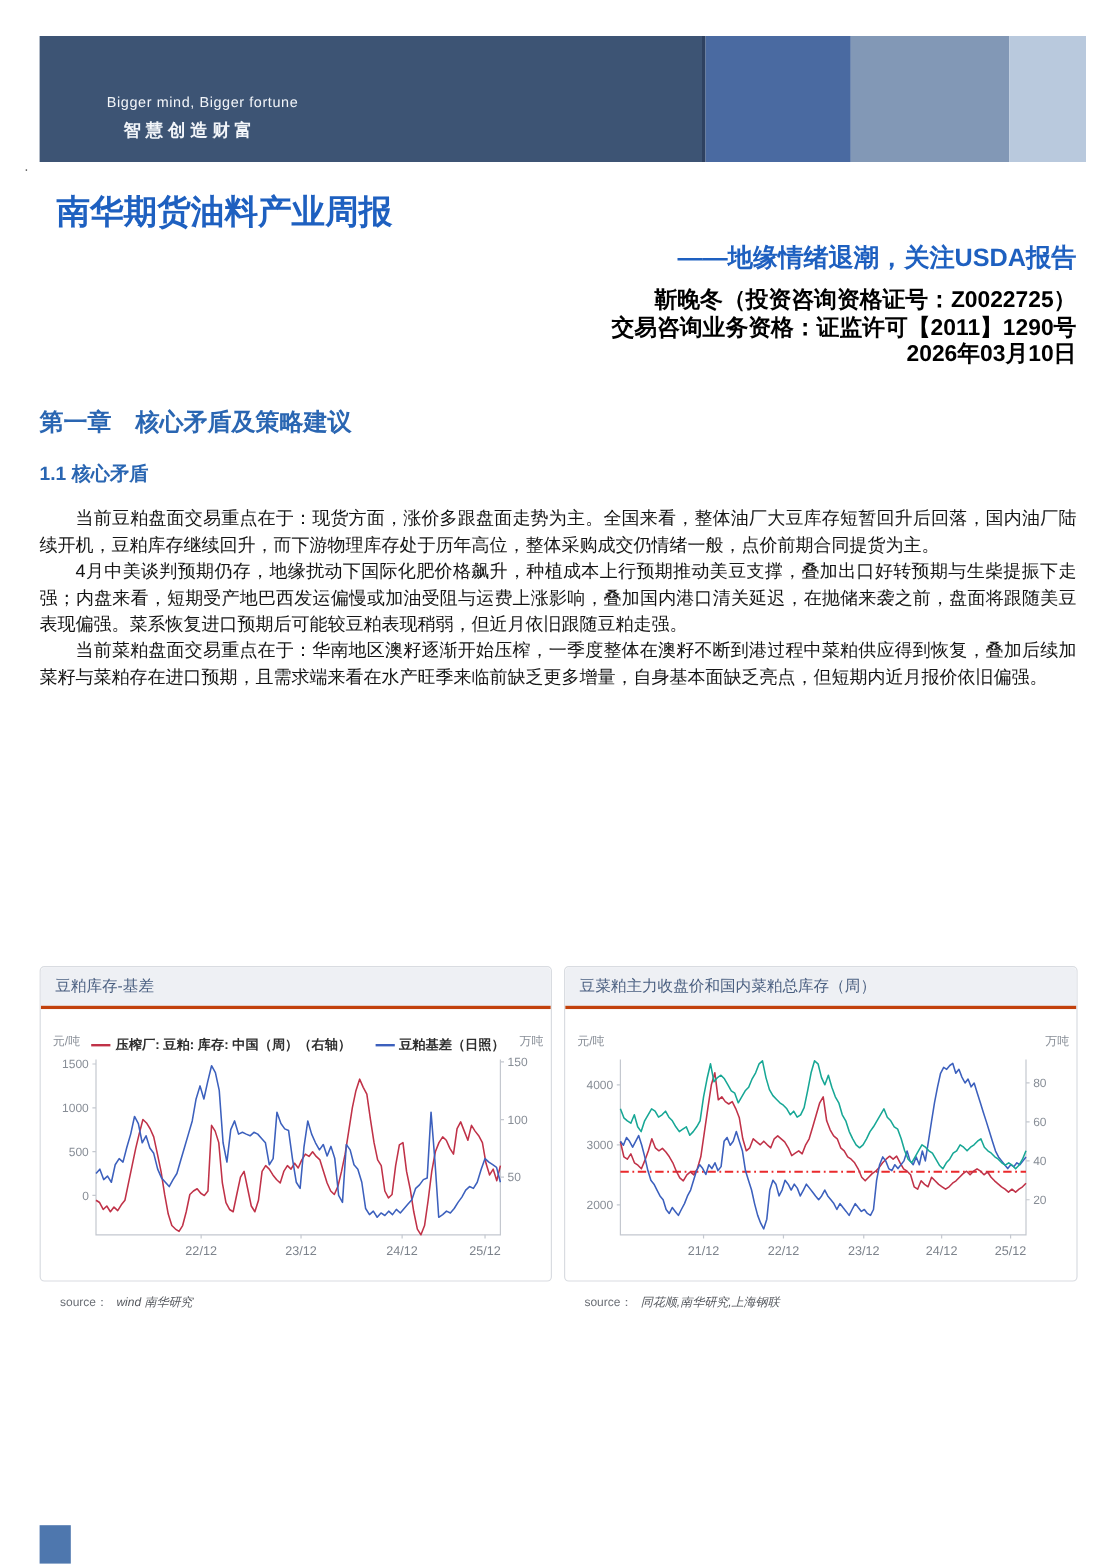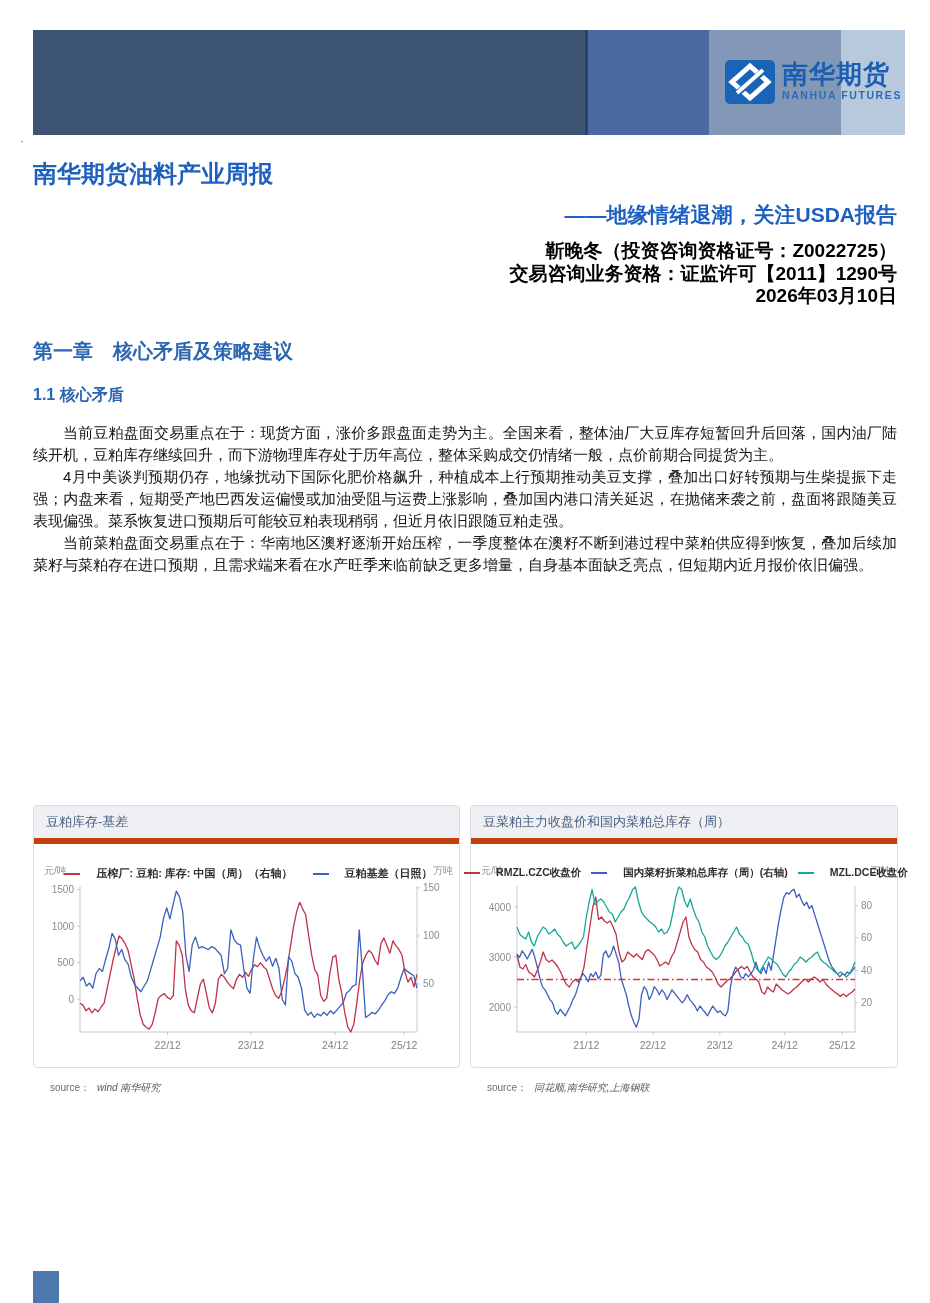--- a/index.html
+++ b/index.html
@@ -17,41 +17,41 @@
   .seg4{left:808px;width:64px;background:#b9c9dd;}
   .tagline{position:absolute;left:56px;top:48px;color:#f2f5f9;}
   .tag-en{font-size:12px;letter-spacing:0.5px;}
   .tag-cn{font-size:14.5px;font-weight:bold;letter-spacing:4px;margin-top:7px;margin-left:14px;}
   .logo{position:absolute;left:692px;top:30px;display:flex;align-items:flex-start;}
   .logo-text{margin-left:7px;}
   .logo-cn{font-size:26px;font-weight:bold;color:#1a5fb3;letter-spacing:1px;line-height:28px;}
   .logo-en{font-size:10.5px;font-weight:bold;color:#2a6cb8;letter-spacing:1.6px;margin-top:1px;}
 
   
-  .report-title{position:absolute;left:33px;top:158px;margin:0;font-size:24px;font-weight:bold;color:#1e60c0;}
+  .report-title{position:absolute;left:47px;top:158px;margin:0;font-size:28px;font-weight:bold;color:#1e60c0;}
   .report-subtitle{position:absolute;right:33px;top:201px;font-size:21px;font-weight:bold;color:#1e60c0;}
   .meta{position:absolute;right:33px;top:240px;text-align:right;font-size:19px;font-weight:bold;color:#000;line-height:22.5px;}
 
   
   .chapter{position:absolute;left:33px;top:338px;margin:0;font-size:20px;font-weight:bold;color:#2a66b2;}
   .section{position:absolute;left:33px;top:385px;margin:0;font-size:16px;font-weight:bold;color:#2a66b2;}
   .bodytext{position:absolute;left:33px;top:422px;width:864px;font-size:15px;line-height:22px;
             text-align:justify;color:#141414;}
   .bodytext p{margin:0;text-indent:2em;}
 
   
   .card{position:absolute;top:805px;height:263px;background:#fff;border:1px solid #d9dce1;border-radius:4px;box-sizing:border-box;}
   .card-left{left:33px;width:427px;}
   .card-right{left:470px;width:428px;}
-  .card-head{height:32px;line-height:32px;padding:0 12px;background:#eef0f4;border-bottom:6px solid #c2410c;
+  .card-head{height:32px;line-height:32px;padding:0 12px;background:#eef0f4;border-bottom:3px solid #c2410c;
              border-radius:4px 4px 0 0;font-size:13px;color:#4a5f80;}
   .card-body{position:relative;height:261px;}
   .legend{position:absolute;top:22px;left:30px;right:26px;display:flex;justify-content:center;gap:20px;}
   .card-right .legend{gap:10px;left:26px;right:22px;}
-  .leg-item{display:flex;align-items:center;gap:16px;font-size:11px;font-weight:bold;color:#2e2e2e;white-space:nowrap;justify-content:space-between;}
+  .leg-item{display:flex;align-items:center;gap:4px;font-size:11px;font-weight:bold;color:#2e2e2e;white-space:nowrap;justify-content:space-between;}
   .card-right .leg-item{font-size:10.5px;}
   .swatch{display:inline-block;width:16px;height:2px;}
   .unit{position:absolute;top:20px;font-size:10px;color:#878d96;}
   .unit-left{left:10px;}
   .unit-right{right:6px;}
   .plot{position:absolute;left:6px;top:36px;}
   .tick{font-size:10px;fill:#878d96;}
   .xtick{font-size:10.5px;fill:#7d838c;}
   .source{position:absolute;left:16px;bottom:10px;font-size:10px;color:#6b6f76;}
   .source i{color:#55585e;margin-left:7px;}
@@ -64,31 +64,23 @@
 <div class="page">
 
   <span class="page-dot">·</span>
 
   <header class="banner">
     <div class="seg seg1"></div>
     <div class="seg segline"></div>
     <div class="seg seg2"></div>
     <div class="seg seg3"></div>
     <div class="seg seg4"></div>
-    <div class="logo">
-      <svg width="50" height="46" viewBox="0 0 50 46">
-        <rect x="0" y="0" width="50" height="44" rx="5" fill="#1a64b8"></rect>
-        <path d="M25 6 L43 22 L25 38 L7 22 Z" fill="none" stroke="#ffffff" stroke-width="5"></path>
-        <path d="M9 32 L37 8 L41 13 L13 37 Z" fill="#1a64b8"></path>
-        <path d="M12 33 L38 10" stroke="#ffffff" stroke-width="4"></path>
-      </svg>
-      <div class="logo-text">
-        <div class="logo-cn">南华期货</div>
-        <div class="logo-en">NANHUA FUTURES</div>
-      </div>
+    <div class="tagline">
+      <div class="tag-en">Bigger mind, Bigger fortune</div>
+      <div class="tag-cn">智慧创造财富</div>
     </div>
   </header>
 
   <h1 class="report-title">南华期货油料产业周报</h1>
   <div class="report-subtitle">——地缘情绪退潮，关注USDA报告</div>
 
   <div class="meta">
     <div>靳晚冬（投资咨询资格证号：Z0022725）</div>
     <div>交易咨询业务资格：证监许可【2011】1290号</div>
     <div>2026年03月10日</div>
@@ -147,34 +139,20 @@
         </svg>
       <div class="source"><span>source：</span><i>wind 南华研究</i></div>
     </div>
   </section>
 
   <section class="card card-right">
     <div class="card-head">豆菜粕主力收盘价和国内菜粕总库存（周）</div>
     <div class="card-body">
       <div class="unit unit-left">元/吨</div>
       <div class="unit unit-right">万吨</div>
-      <div class="legend">
-          <span class="leg-item">
-            <i class="swatch" style="background: rgb(192, 50, 72);"></i>
-            <span>RMZL.CZC收盘价</span>
-          </span>
-          <span class="leg-item">
-            <i class="swatch" style="background: rgb(60, 96, 189);"></i>
-            <span>国内菜籽折菜粕总库存（周）(右轴)</span>
-          </span>
-          <span class="leg-item">
-            <i class="swatch" style="background: rgb(23, 167, 149);"></i>
-            <span>MZL.DCE收盘价</span>
-          </span>
-        </div>
       <svg class="plot" width="414" height="172">
           <path d="M40 6 V152 H378 V6" fill="none" stroke="#c4c8cf" stroke-width="1"></path>
           <line x1="37" y1="127" x2="40" y2="127" stroke="#c4c8cf"></line>
           <text x="34" y="130.5" text-anchor="end" class="tick">2000</text>
           <line x1="37" y1="76.99999999999999" x2="40" y2="76.99999999999999" stroke="#c4c8cf"></line>
           <text x="34" y="80.49999999999999" text-anchor="end" class="tick">3000</text>
           <line x1="37" y1="27.000000000000004" x2="40" y2="27.000000000000004" stroke="#c4c8cf"></line>
           <text x="34" y="30.500000000000004" text-anchor="end" class="tick">4000</text>
           <line x1="378" y1="122.80000000000001" x2="381" y2="122.80000000000001" stroke="#c4c8cf"></line>
           <text x="384" y="126.30000000000001" text-anchor="start" class="tick">20</text>

